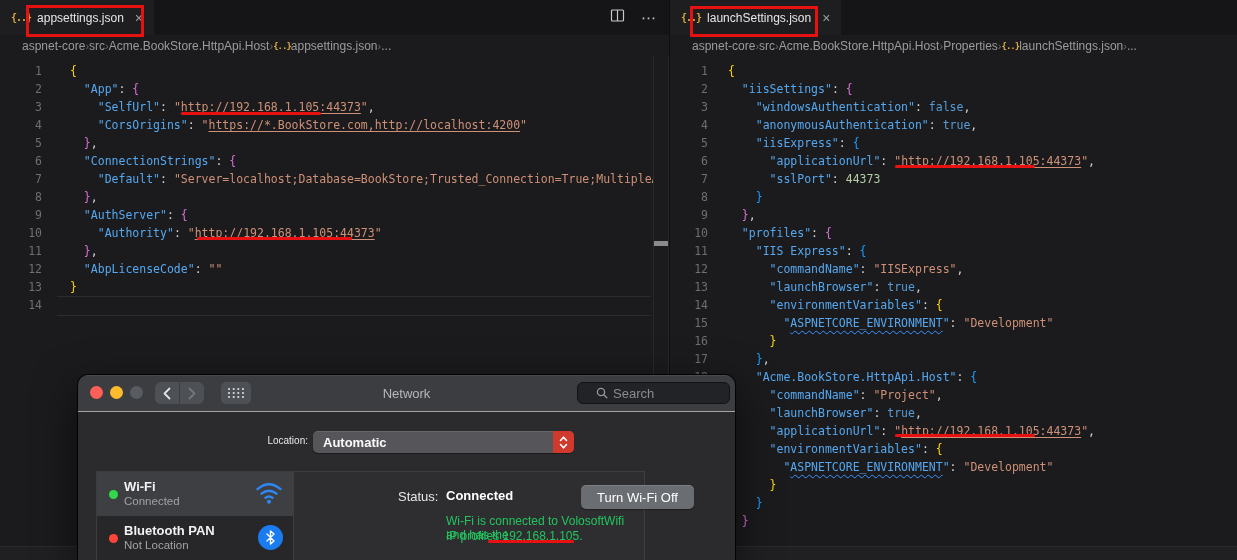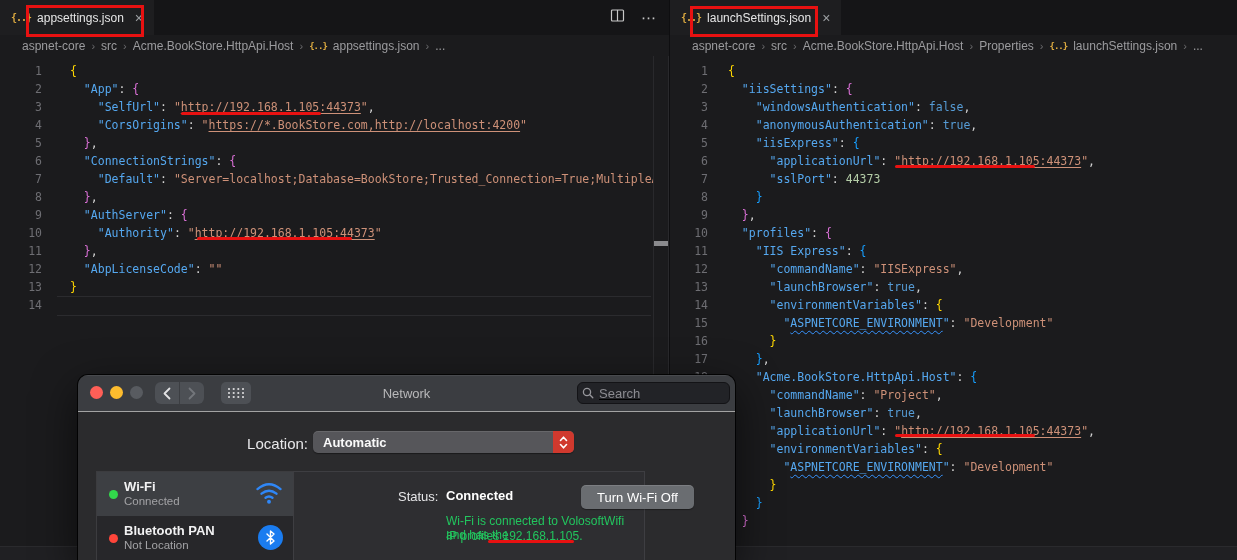--- a/index.html
+++ b/index.html
@@ -12,21 +12,21 @@
   .pane-right{left:670px;width:567px;}
 
   .tabbar{position:relative;height:35px;background:var(--tabstrip-bg);display:flex;align-items:stretch;}
   .tab{display:inline-flex;align-items:center;gap:6px;padding:0 11px;background:var(--tab-bg);
        color:#e6e6e6;font-size:12px;cursor:pointer;}
   .tab .close{color:#9da0a3;font-size:14px;margin-left:5px;}
   .jicon{color:#dcaa40;font-family:"DejaVu Sans Mono",monospace;font-weight:bold;font-size:10px;letter-spacing:-1px;}
   .tab-actions{position:absolute;right:12px;top:0;height:35px;display:flex;align-items:center;gap:16px;color:#c8c8c8;}
   .tab-actions .more{font-size:15px;letter-spacing:1px;color:#c8c8c8;}
 
-  .crumbs{height:21px;display:flex;align-items:center;padding-left:22px;font-size:12px;color:#9b9b9e;gap:6px;white-space:nowrap;}
+  .crumbs{height:21px;display:flex;align-items:center;padding-left:22px;font-size:12px;color:#9b9b9e;white-space:nowrap;}
   .crumbs .sep{color:#6b6b6e;font-size:11px;}
   .crumbs .jicon{font-size:9px;}
 
   .editor{position:absolute;left:0;right:0;top:56px;bottom:0;overflow:hidden;}
   .code{position:absolute;left:0;top:6px;right:0;font-family:"DejaVu Sans Mono",monospace;font-size:11.5px;}
   .cline{display:flex;height:18px;line-height:18px;white-space:pre;}
   .ln{flex:0 0 42px;text-align:right;color:#6e6e73;}
   .pane-right .ln{flex-basis:38px;}
   .ct{padding-left:28px;color:#d4d4d4;}
   .pane-right .ct{padding-left:20px;}
@@ -59,24 +59,24 @@
   .tl.r{left:12px;background:#ff5f57;} .tl.y{left:32px;background:#fdbc2e;} .tl.g{left:52px;background:#585b60;}
   .navseg{position:absolute;left:77px;top:7px;width:49px;height:22px;background:#4d5055;border-radius:6px;
     display:flex;overflow:hidden;}
   .navseg .cell{flex:1;display:flex;align-items:center;justify-content:center;}
   .navseg .cell+.cell{border-left:1px solid #3c3e42;}
   .gridbtn{position:absolute;left:143px;top:7px;width:30px;height:22px;background:#4d5055;border-radius:5px;
     display:flex;align-items:center;justify-content:center;}
   .mac-title{position:absolute;left:0;right:0;top:0;height:36px;display:flex;align-items:center;justify-content:center;
     color:#b8b8ba;font-size:13px;pointer-events:none;}
   .searchbox{position:absolute;left:499px;top:7px;width:153px;height:22px;background:#222327;border:1px solid #131316;
-    border-radius:6px;display:flex;align-items:center;gap:5px;padding-left:4px;box-sizing:border-box;text-decoration:underline;}
+    border-radius:6px;display:flex;align-items:center;gap:5px;padding-left:18px;box-sizing:border-box;}
   .searchbox .ph{color:#8b8b90;font-size:13px;}
 
-  .loc-label{position:absolute;left:100px;top:60px;width:130px;text-align:right;color:#e8e8ea;font-size:15px;}
+  .loc-label{position:absolute;left:100px;top:60px;width:130px;text-align:right;color:#e8e8ea;font-size:10px;}
   .popup{position:absolute;left:235px;top:56px;width:261px;height:22px;background:#56565a;border-radius:5px;
     box-shadow:inset 0 1px 0 rgba(255,255,255,.1), 0 1px 1px rgba(0,0,0,.4);display:flex;align-items:center;}
   .popup .val{padding-left:10px;color:#fafafa;font-size:13px;flex:1;font-weight:bold;}
   .stepper{width:21px;height:22px;background:var(--mac-accent-red);border-radius:0 5px 5px 0;
     display:flex;align-items:center;justify-content:center;}
 
   .svclist{position:absolute;left:18px;top:96px;width:198px;bottom:0;background:#27272a;border:1px solid #3c3c3f;
     box-sizing:border-box;overflow:hidden;}
   .svc{position:relative;height:44px;}
   .svc.sel{background:#3d3f43;}

